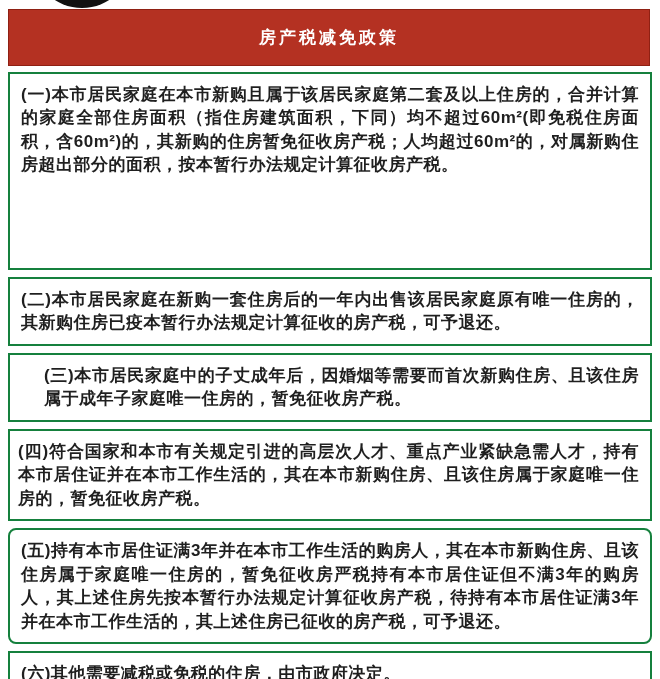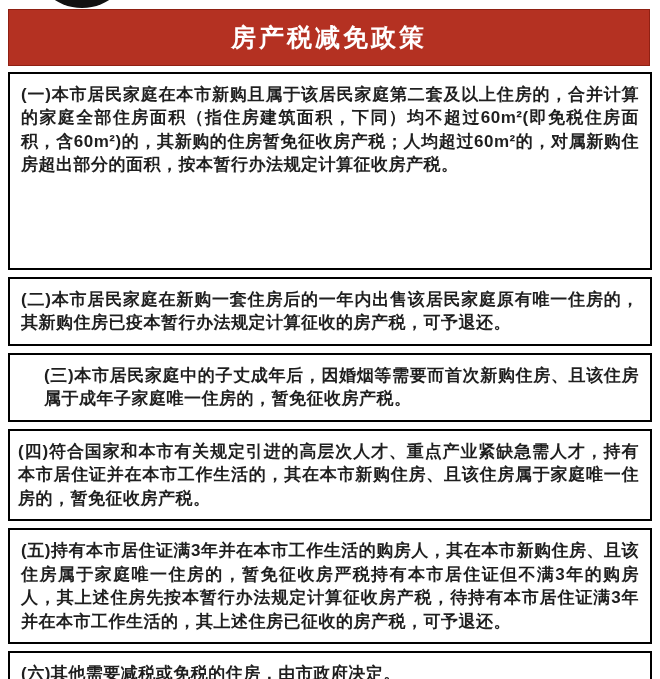--- a/index.html
+++ b/index.html
@@ -27,50 +27,50 @@
     height: 57px;
     background: #b43122;
     border: 1px solid #8f2013;
     display: flex;
     align-items: center;
     justify-content: center;
     box-sizing: border-box;
   }
   .banner-title {
     color: #ffffff;
-    font-size: 25px;
+    font-size: 17px;
     font-weight: 700;
     letter-spacing: 3px;
   }
   .content {
     margin: 0 8px;
   }
   .policy-box {
-    border: 2px solid #000000;
+    border: 2px solid #15803d;
     background: #ffffff;
     padding: 9px 11px;
     margin-bottom: 7px;
     box-sizing: border-box;
     position: relative;
   }
   .policy-box p {
     margin: 0;
     color: #1f1f1f;
     font-size: 17px;
     font-weight: 700;
     line-height: 1.38;
     text-align: justify;
     letter-spacing: 0.5px;
   }
   .policy-box p + p { margin-top: 22px; }
   .box1 { min-height: 198px; }
   .box2 { min-height: 63px; }
   .box3 { min-height: 64px; padding-left: 34px; }
   .box4 { min-height: 82px; padding-left: 8px; }
-  .box5 { min-height: 104px; }
+  .box5 { min-height: 104px; border-radius: 8px; }
   .box6 { min-height: 36px; }
 </style>
 </head>
 <body>
 
 <div class="logo-arc"></div>
 
 <div class="banner">
   <span class="banner-title">房产税减免政策</span>
 </div>

